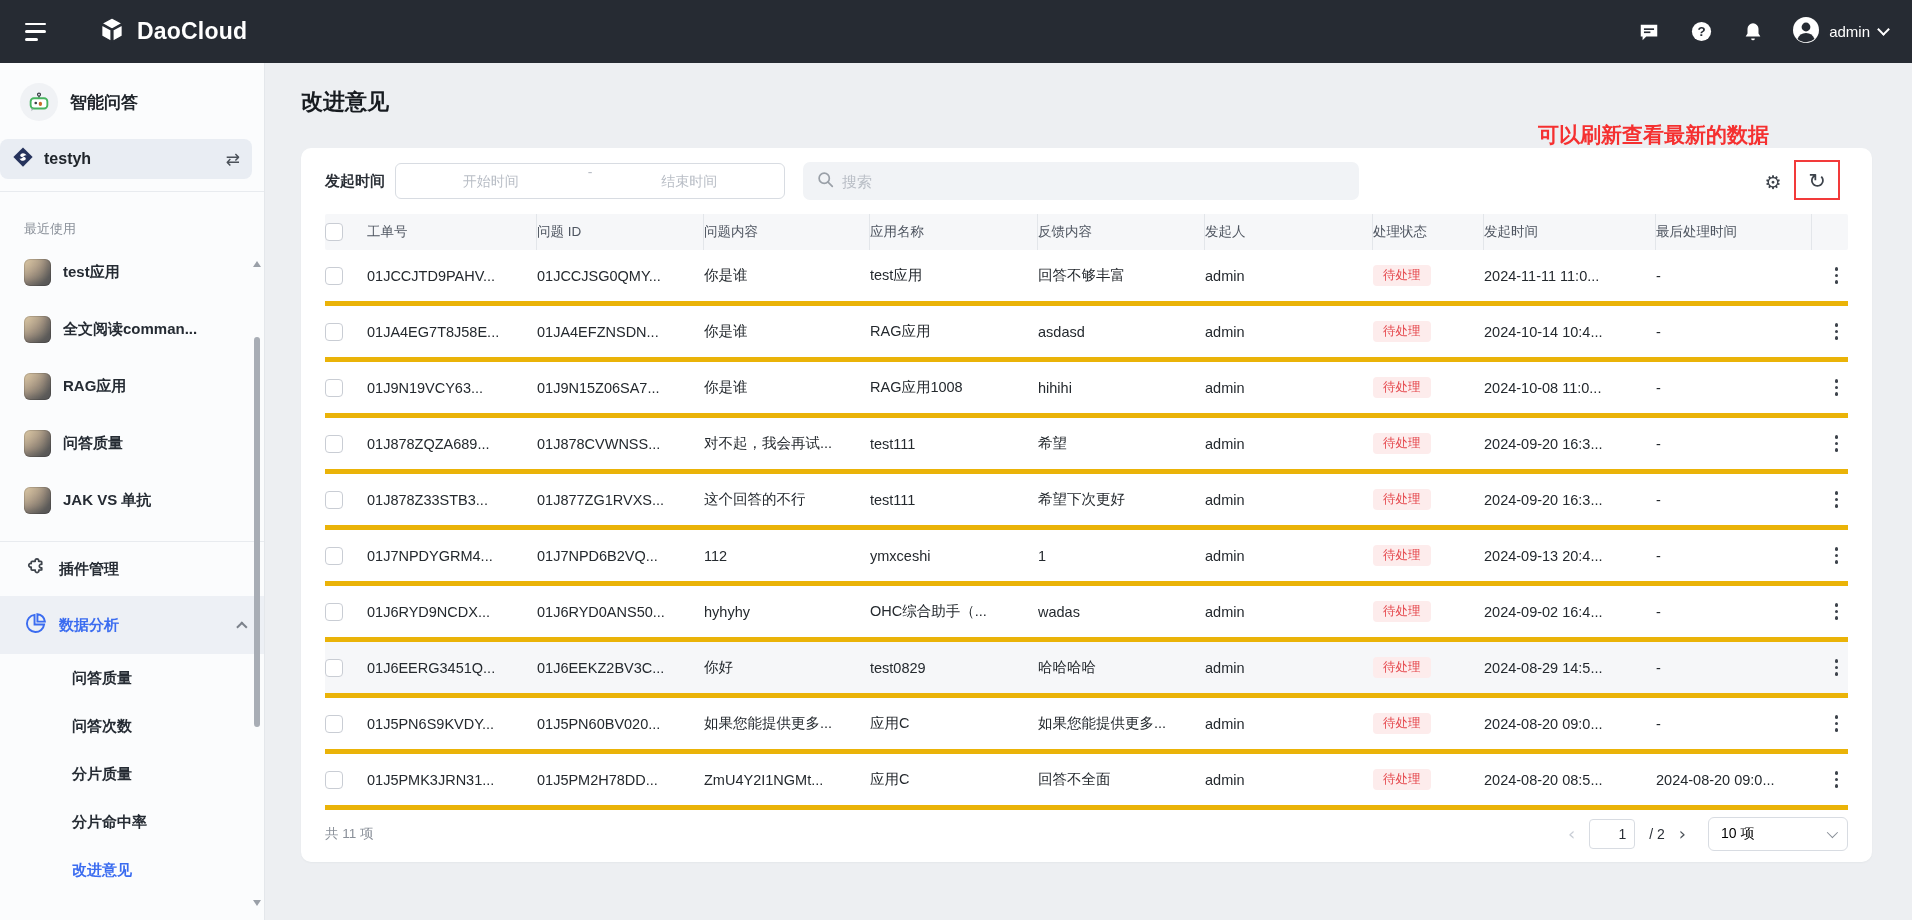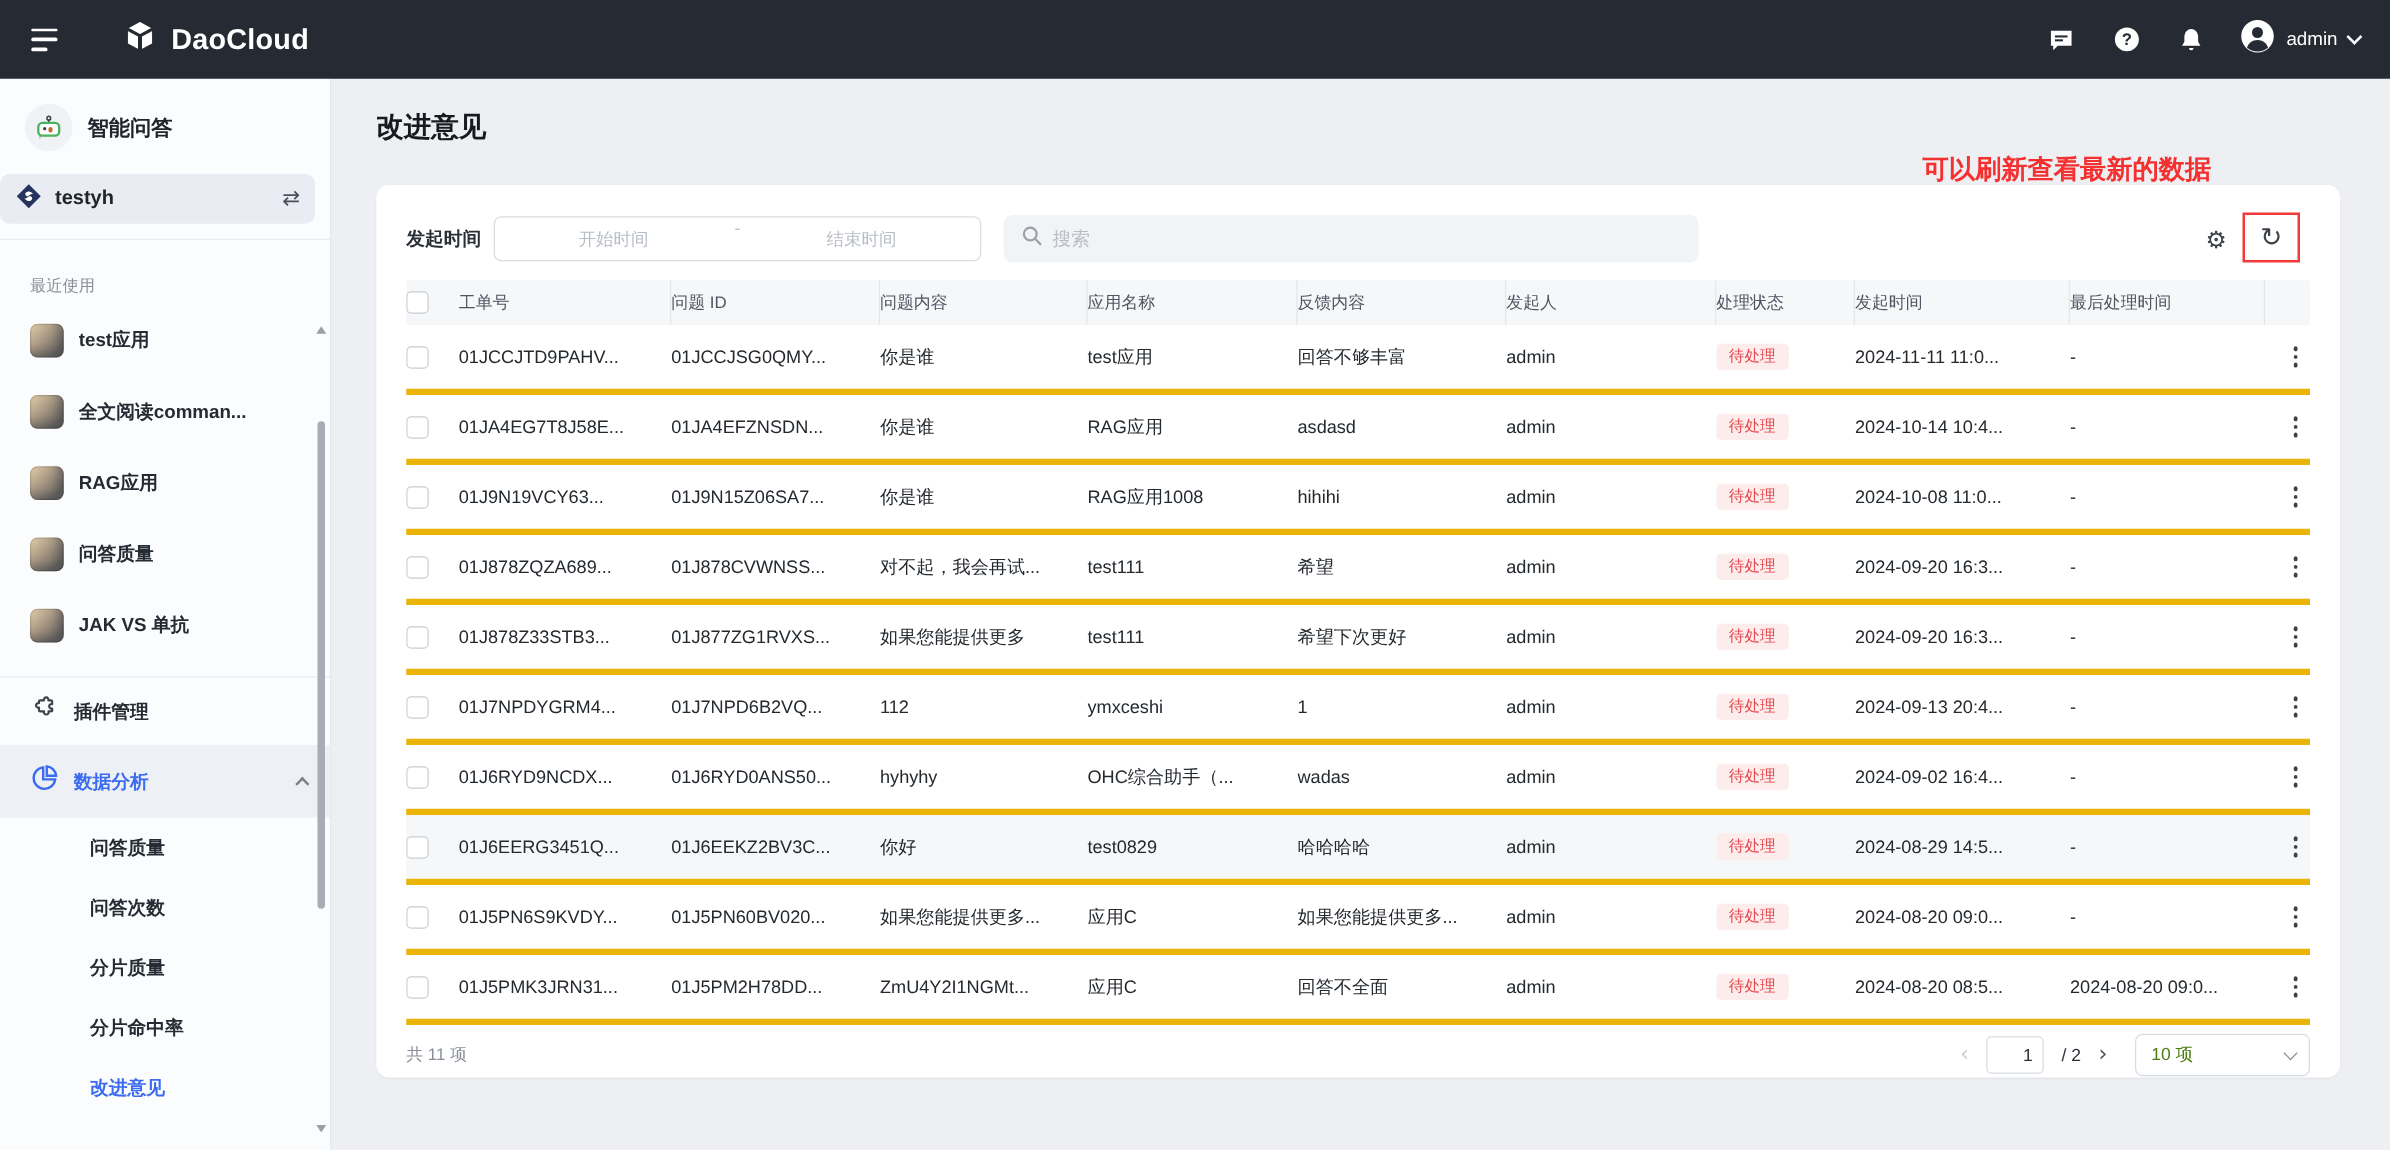--- a/index.html
+++ b/index.html
@@ -56,21 +56,21 @@
   .sb-arrow.down { bottom:6px; border-top:6px solid #9aa0a8; }
   .sb-thumb { position:absolute; left:1px; top:144px; width:6px; height:390px; background:#a8adb5; border-radius:3px; }
 
   
   .main { position:absolute; left:266px; top:63px; right:0; bottom:0; }
   .page-title { position:absolute; left:35px; top:24px; font-size:22px; font-weight:bold; color:#171b20; }
   .annotation { position:absolute; left:1272px; top:58px; width:240px; font-size:21px; font-weight:bold;
     color:#f53030; white-space:nowrap; }
 
   .card { position:absolute; left:35px; right:40px; top:85px; bottom:58px;
-    background:#fff; border-radius:10px; box-shadow:0 1px 2px rgba(30,40,60,.04); padding:10px 24px; }
+    background:#fff; border-radius:10px; box-shadow:0 1px 2px rgba(30,40,60,.04); padding:0 24px; }
 
   
   .filter-row { display:flex; align-items:center; margin-top:14px; height:38px; position:relative; }
   .filter-label { font-size:15px; font-weight:bold; color:#2a2f36; margin-right:10px; }
   .date-range { width:390px; height:36px; border:1px solid #d8dce2; border-radius:6px; background:#fff;
     display:flex; }
   .date-range input { flex:1; border:none; outline:none; text-align:center; font-size:14px;
     color:#2a2f36; background:transparent; font-family:inherit; }
   .date-range input::placeholder { color:#b9bec6; }
   .date-sep { color:#b9bec6; font-size:14px; padding:0 2px; }
@@ -115,21 +115,21 @@
   .total-count { font-size:13.5px; color:#8a9099; }
   .pager { margin-left:auto; display:flex; align-items:center; gap:14px; }
   .pg-chev { font-size:18px; line-height:1; cursor:pointer; font-family:"DejaVu Sans",sans-serif; }
   .pg-chev.prev { color:#c9ced6; }
   .pg-chev.next { color:#4e545b; }
   .page-input { width:46px; height:30px; border:1px solid #d8dce2; border-radius:4px; text-align:right;
     padding-right:8px; font-size:14px; color:#2a2f36; outline:none; font-family:inherit; }
   .page-total { font-size:14px; color:#2a2f36; }
   .size-select { width:140px; height:34px; border:1px solid #d8dce2; border-radius:6px; background:#fff;
     display:flex; align-items:center; padding:0 12px; cursor:pointer; margin-left:8px; }
-  .size-label { font-size:14px; color:#4d7c0f; flex:1; }
+  .size-label { font-size:14px; color:#000000; flex:1; }
   .size-chev { width:8px; height:8px; border-right:1.8px solid #878d96; border-bottom:1.8px solid #878d96;
     transform:rotate(45deg) translateY(-2px); }
 </style>
 </head>
 <body>
 
 <div class="topbar">
   <div class="hamburger">
       <span></span>
       <span></span>
@@ -404,21 +404,21 @@
               <i></i>
             </span>
           </div>
   </div>
         <div class="trow">
     <div class="cell c-cb">
             <span class="checkbox"></span>
           </div>
     <div class="cell c-ticket">01J878Z33STB3...</div>
     <div class="cell c-qid">01J877ZG1RVXS...</div>
-    <div class="cell c-q">如果您能提供更多</div>
+    <div class="cell c-q">这个回答的不行</div>
     <div class="cell c-app">test111</div>
     <div class="cell c-fb">希望下次更好</div>
     <div class="cell c-init">admin</div>
     <div class="cell c-status">
             <span class="pill">待处理</span>
           </div>
     <div class="cell c-start">2024-09-20 16:3...</div>
     <div class="cell c-last">-</div>
     <div class="cell c-act">
             <span class="kebab">

